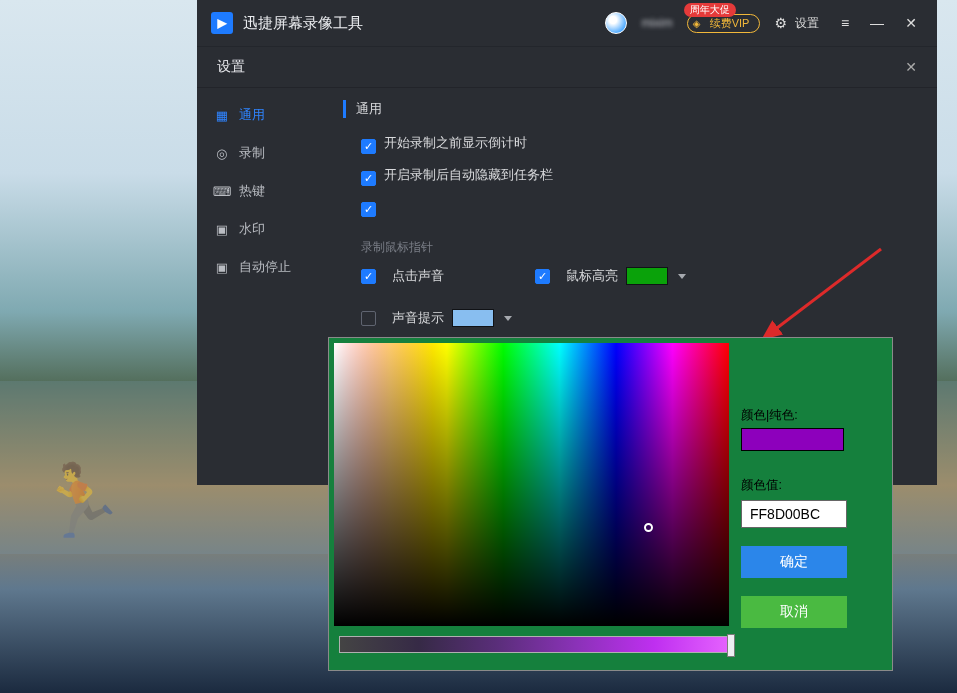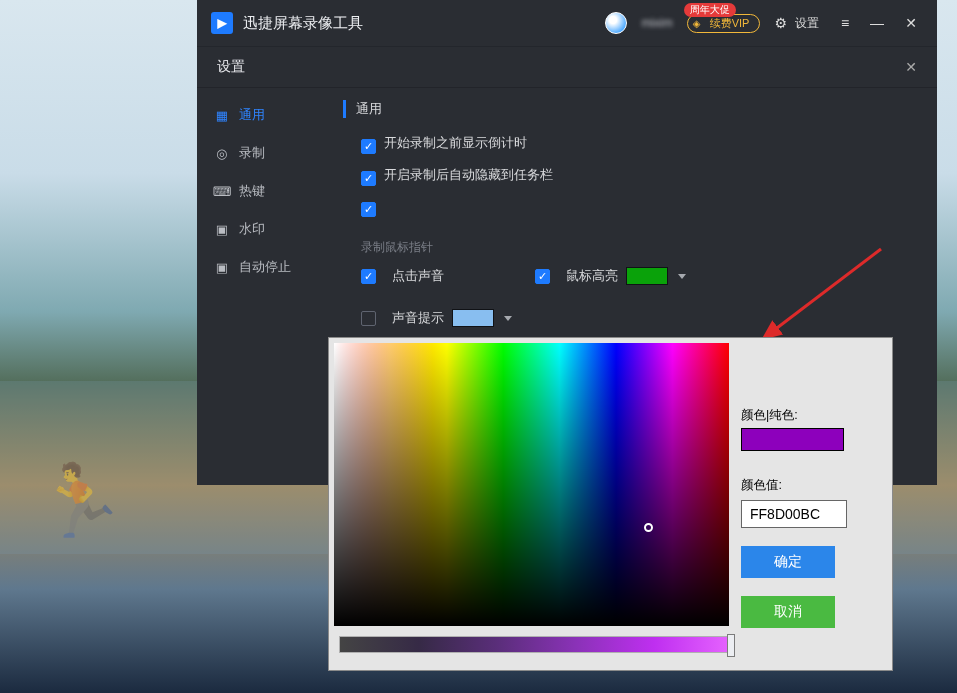--- a/index.html
+++ b/index.html
@@ -45,33 +45,33 @@
     .mouse-row{display:flex;align-items:center;gap:24px;padding:5px 0 5px 18px;flex-wrap:wrap;}
     .m-col{display:flex;align-items:center;gap:8px;min-width:150px;}
     .m-col.wide{min-width:200px;}
     .swatch{width:42px;height:18px;border:1px solid #101216;}
     .tri{width:0;height:0;border-left:4px solid transparent;border-right:4px solid transparent;border-top:5px solid #a6a9af;margin-left:2px;}
     .letter{color:#cfd1d6;font-size:12px;margin-right:2px;}
 
     .arrow{position:absolute;left:430px;top:155px;width:130px;height:110px;pointer-events:none;}
 
     
-    .picker{position:absolute;left:328px;top:337px;width:565px;height:334px;background:#e5e5e5;border:1px solid #8a8a8a;display:flex;padding:5px 0 5px 5px;gap:12px;}
+    .picker{position:absolute;left:328px;top:337px;width:565px;height:334px;background:#15803d;border:1px solid #8a8a8a;display:flex;padding:5px 0 5px 5px;gap:12px;}
     .sv{width:395px;height:283px;position:relative;
         background:linear-gradient(to bottom,transparent 0%,#000 100%),
                    linear-gradient(to right,#fff 0%,rgba(255,255,255,0) 25%),
                    linear-gradient(to right,red,orange,yellow,lime,cyan,blue,magenta,red);}
     .sv-dot{position:absolute;left:310px;top:180px;width:9px;height:9px;border:2px solid #fff;border-radius:50%;}
     .hue{position:absolute;left:5px;top:293px;width:395px;height:17px;background:linear-gradient(to right,#444,#362a46,#5a2e7a,#8a32b7,#bf2ff0,#e765ff);border:1px solid #b0b0b0;}
     .hue-thumb{position:absolute;right:-2px;top:-3px;width:8px;height:23px;background:#eceef2;border:1px solid #7b7b7b;}
     .side{flex:1;padding:58px 18px 0 0;font-size:12.5px;color:#000;}
     .lbl{margin:6px 0 4px;}
     .big-swatch{width:103px;height:23px;border:1px solid #000;}
     .hex-input{width:106px;height:28px;border:1px solid #666;padding:3px 8px;font-size:14px;margin-top:2px;}
-    .btn{display:block;width:94px;height:32px;border:none;color:#fff;font-size:14px;margin-top:18px;cursor:pointer;}
+    .btn{display:block;width:106px;height:32px;border:none;color:#fff;font-size:14px;margin-top:18px;cursor:pointer;}
     .btn.ok{background:#2b86ea;}
     .btn.cancel{background:#4aba41;text-align:center;}
   </style>
 </head>
 <body>
 
 <div class="sky"></div>
 <div class="water"></div>
 <div class="silhouette"></div>
 

